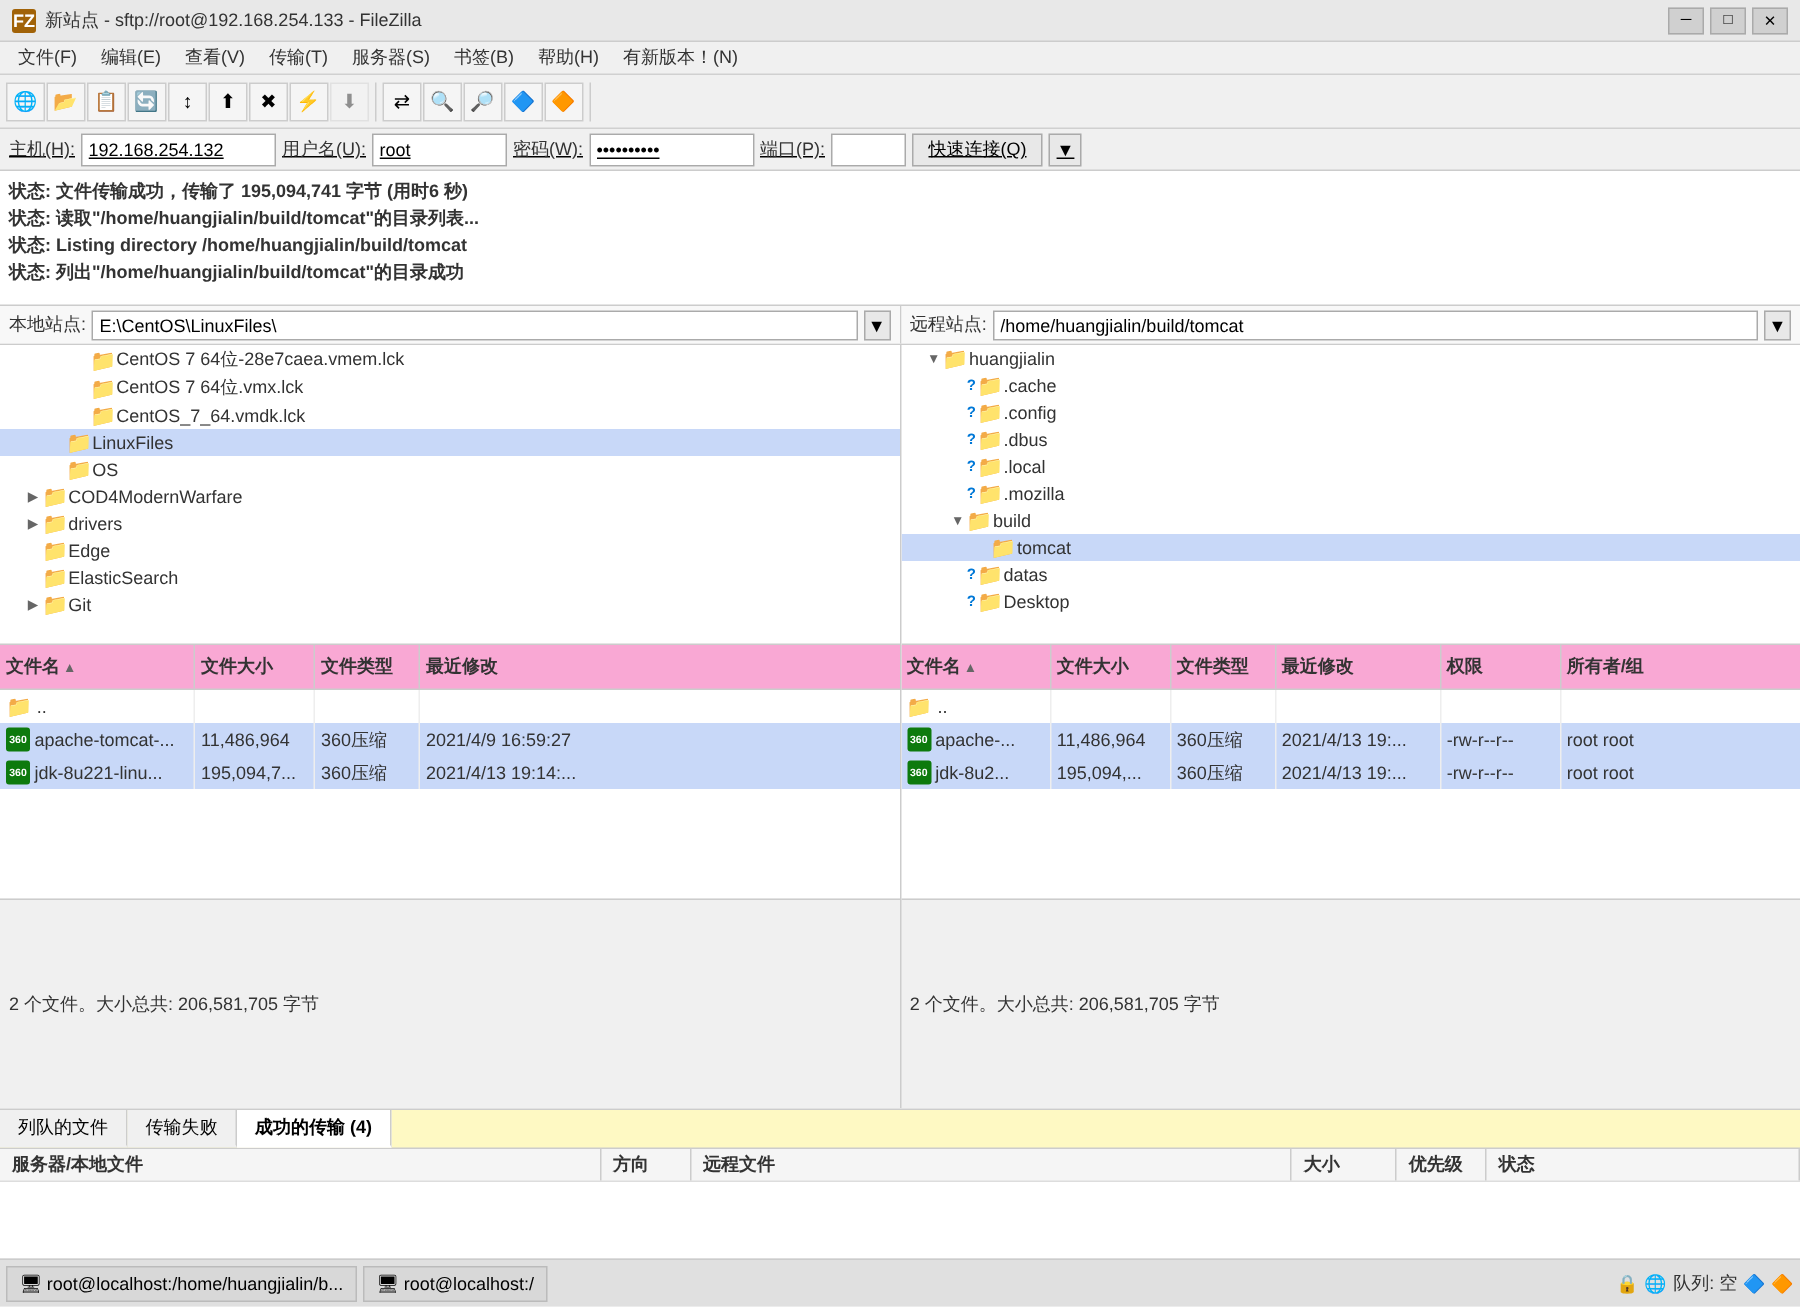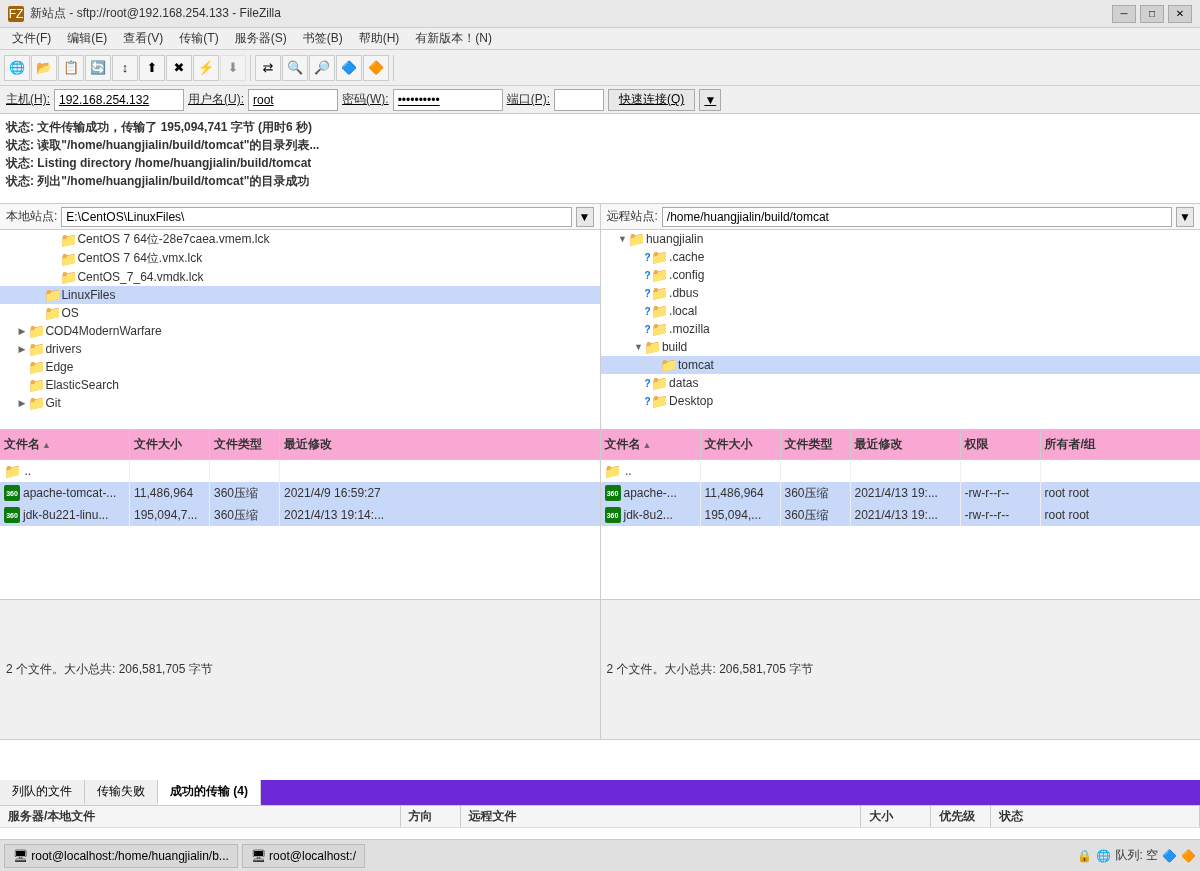--- a/index.html
+++ b/index.html
@@ -1,21 +1,21 @@
 <!DOCTYPE html>
 <html><head>
   <meta charset="utf-8">
   <style>
     * { box-sizing: border-box; margin: 0; padding: 0; font-family: 'Microsoft YaHei', SimSun, sans-serif; font-size: 12px; }
     body { background: #f0f0f0; width: 1200px; height: 871px; overflow: hidden; display: flex; flex-direction: column; }
 
     
     .title-bar { background: #e8e8e8; height: 28px; display: flex; align-items: center; justify-content: space-between; padding: 0 8px; border-bottom: 1px solid #ccc; }
     .title-bar-left { display: flex; align-items: center; gap: 6px; }
-    .title-icon { width: 16px; height: 16px; background: #a16207; border-radius: 2px; display: flex; align-items: center; justify-content: center; color: white; font-size: 9px; font-weight: normal; }
+    .title-icon { width: 16px; height: 16px; background: #a16207; border-radius: 2px; display: flex; align-items: center; justify-content: center; color: white; font-size: 9px; font-weight: bold; }
     .title-text { font-size: 12px; color: #333; }
     .title-bar-controls { display: flex; gap: 4px; }
     .title-btn { width: 24px; height: 18px; background: #d0d0d0; border: 1px solid #aaa; display: flex; align-items: center; justify-content: center; cursor: pointer; font-size: 10px; }
 
     
     .menu-bar { background: #f0f0f0; height: 22px; display: flex; align-items: center; border-bottom: 1px solid #d0d0d0; padding: 0 4px; }
     .menu-item { padding: 2px 8px; cursor: pointer; font-size: 12px; color: #333; }
 
     
     .toolbar { background: #f0f0f0; height: 36px; display: flex; align-items: center; padding: 2px 4px; border-bottom: 1px solid #d0d0d0; gap: 2px; }
@@ -77,21 +77,21 @@
     .file-cell { padding: 0 4px; font-size: 12px; color: #333; white-space: nowrap; overflow: hidden; text-overflow: ellipsis; border-right: 1px solid #eee; height: 100%; display: flex; align-items: center; }
     .file-cell:last-child { border-right: none; flex: 1; }
 
     .file-icon-folder { color: #e8c000; font-size: 14px; margin-right: 3px; }
     .file-icon-360 { width: 16px; height: 16px; border-radius: 2px; margin-right: 3px; display: inline-flex; align-items: center; justify-content: center; font-size: 7px; font-weight: bold; color: white; background: #0d7a0d; flex-shrink: 0; }
     .status-footer-panel { flex: 1; display: flex; align-items: center; padding: 0 6px; font-size: 12px; color: #333; border-right: 1px solid #ccc; }
     .status-footer-panel:last-child { border-right: none; }
 
     
     .transfer-area { height: 100px; background: white; border-top: 1px solid #ccc; }
-    .transfer-header { display: flex; align-items: center; background: #6d28d9; border-bottom: 1px solid #ccc; margin-top: 40px; }
+    .transfer-header { display: flex; align-items: center; background: #fef9c3; border-bottom: 1px solid #ccc; }
     .transfer-tab { padding: 3px 12px; border-right: 1px solid #ccc; cursor: pointer; font-size: 12px; background: #f0f0f0; border-bottom: 2px solid transparent; }
     .transfer-tab.active { background: white; border-bottom: 2px solid white; font-weight: bold; }
     .transfer-cols { display: flex; height: 22px; background: #f5f5f5; border-bottom: 1px solid #ddd; }
     .transfer-col { padding: 0 8px; border-right: 1px solid #ccc; height: 100%; display: flex; align-items: center; font-size: 12px; color: #333; font-weight: bold; }
     .transfer-body { height: calc(100% - 46px); background: white; overflow-y: auto; }
 
     
     .taskbar { height: 32px; background: #e0e0e0; border-top: 1px solid #ccc; display: flex; align-items: center; padding: 0 4px; justify-content: space-between; }
     .taskbar-left { display: flex; gap: 4px; align-items: center; }
     .taskbar-btn { height: 24px; padding: 0 8px; background: #d8d8d8; border: 1px solid #bbb; cursor: pointer; font-size: 11px; display: flex; align-items: center; gap: 3px; }

